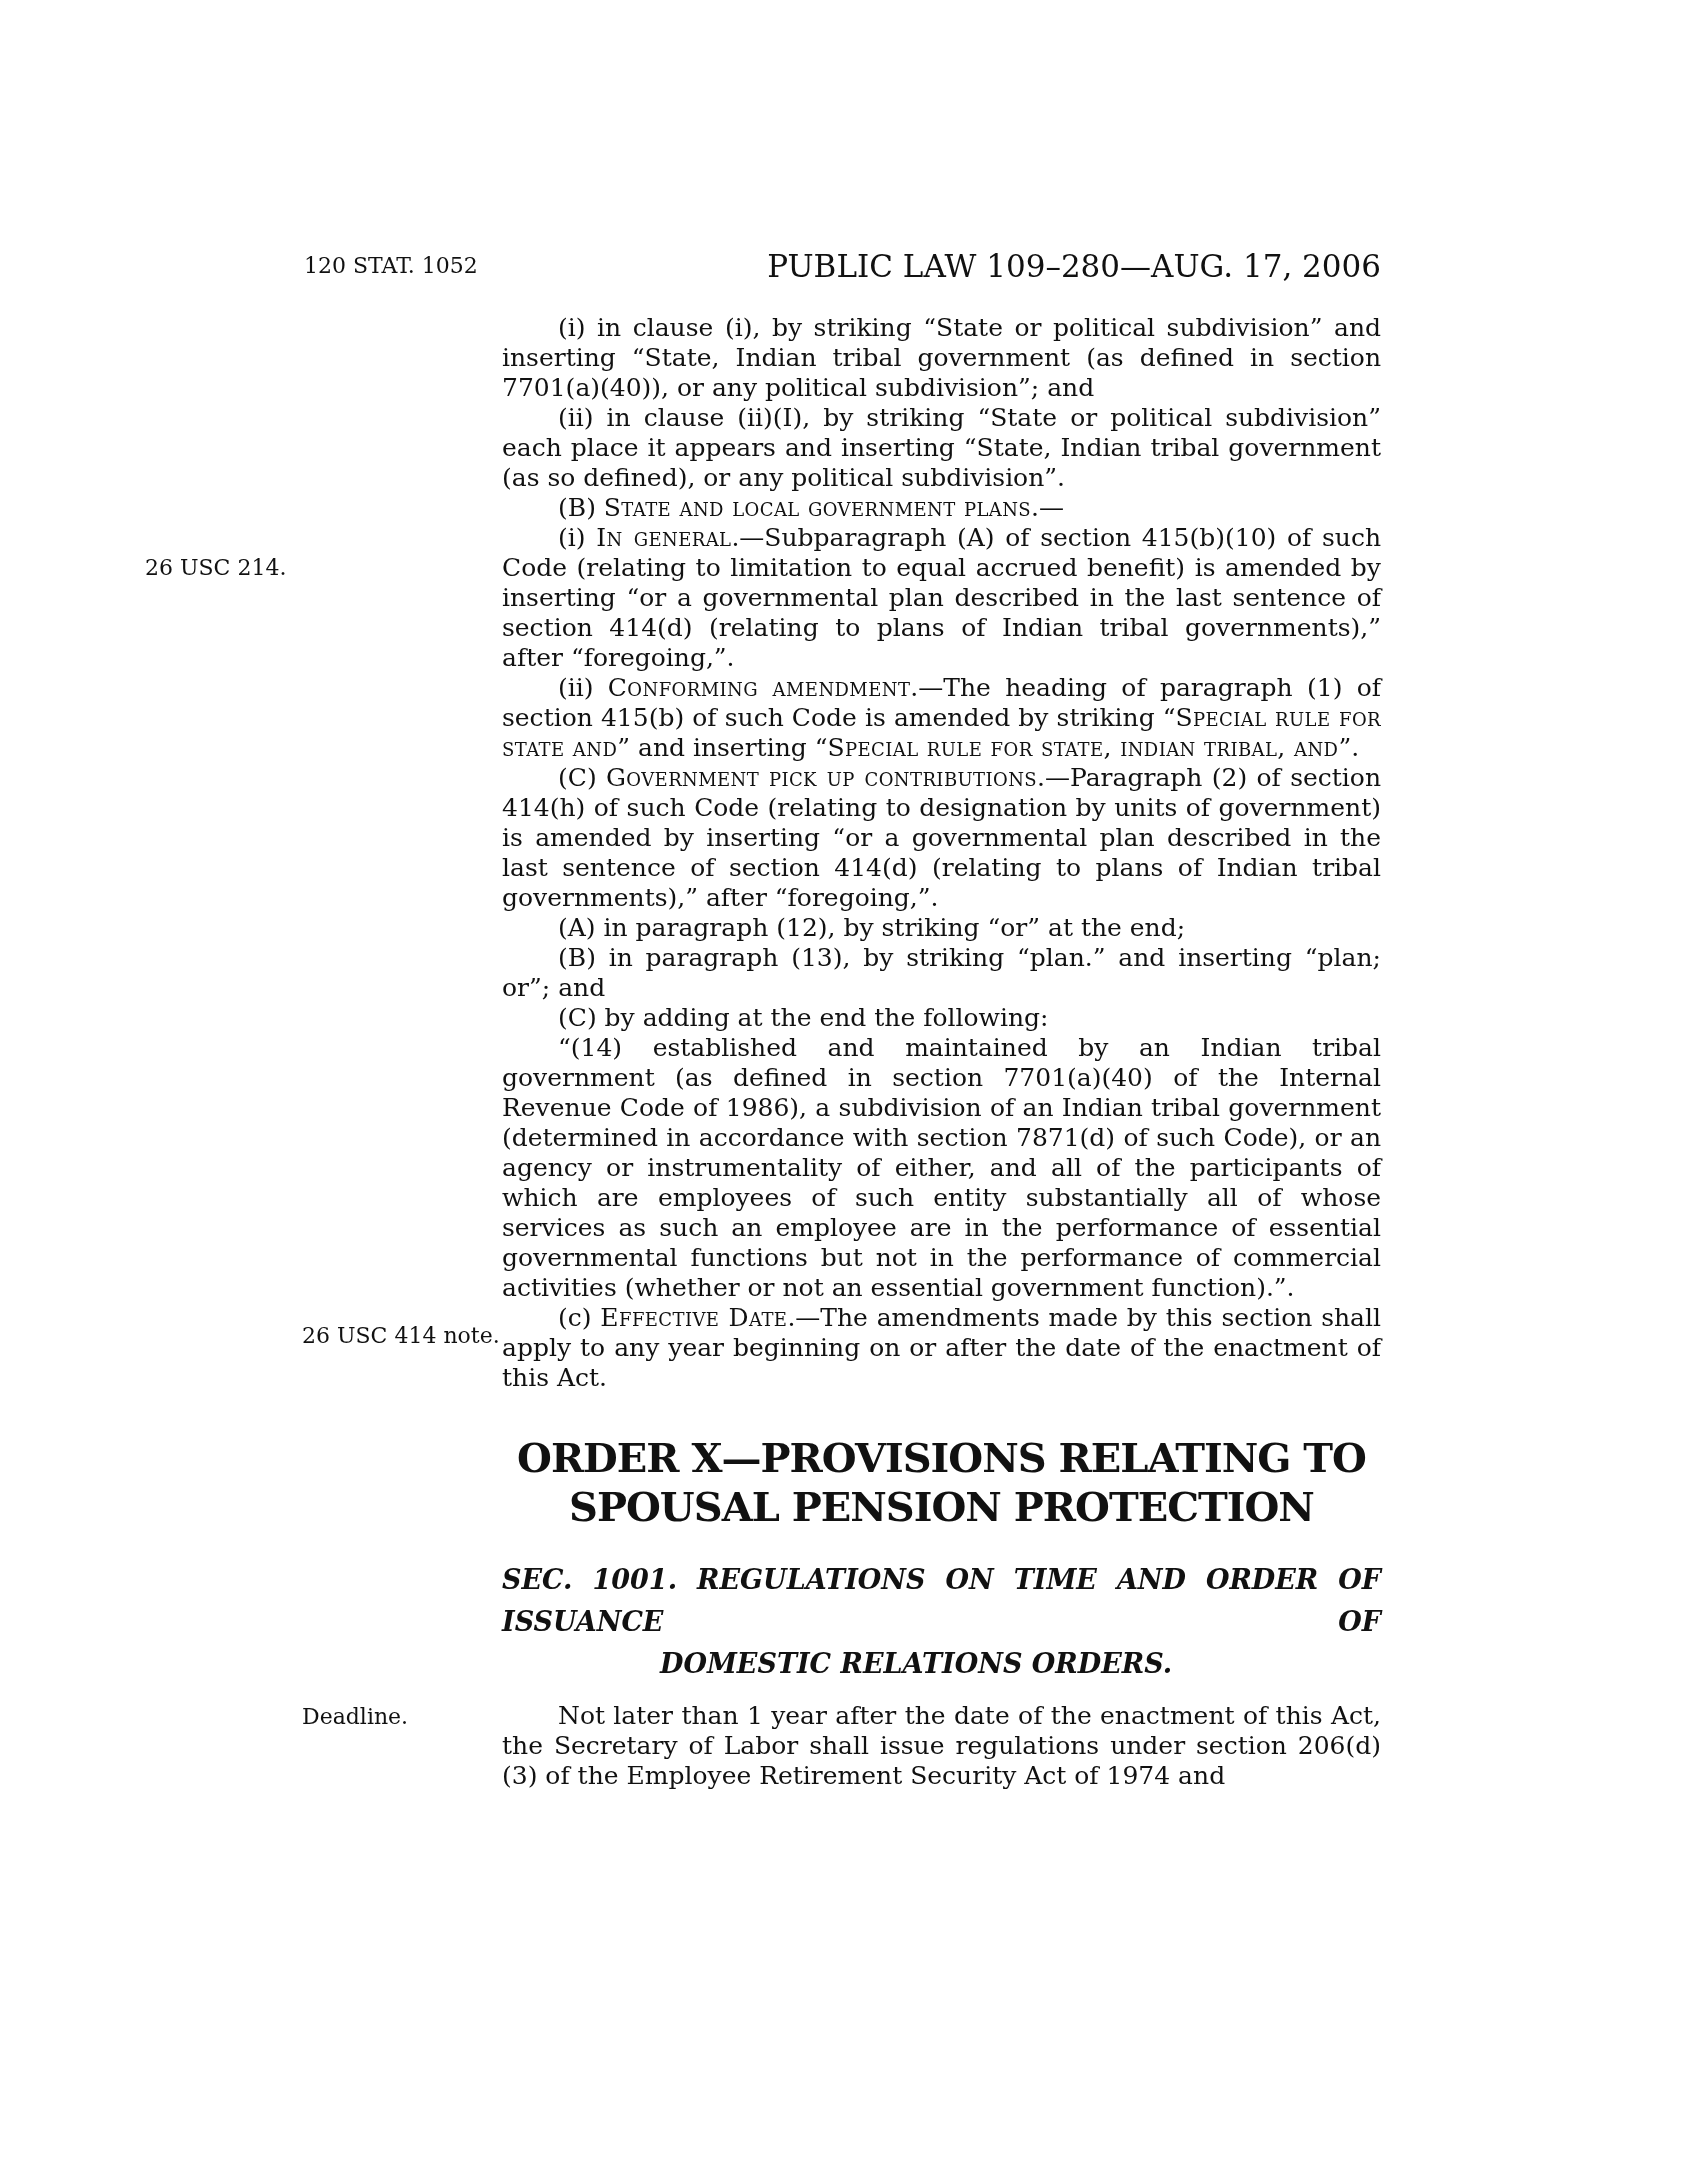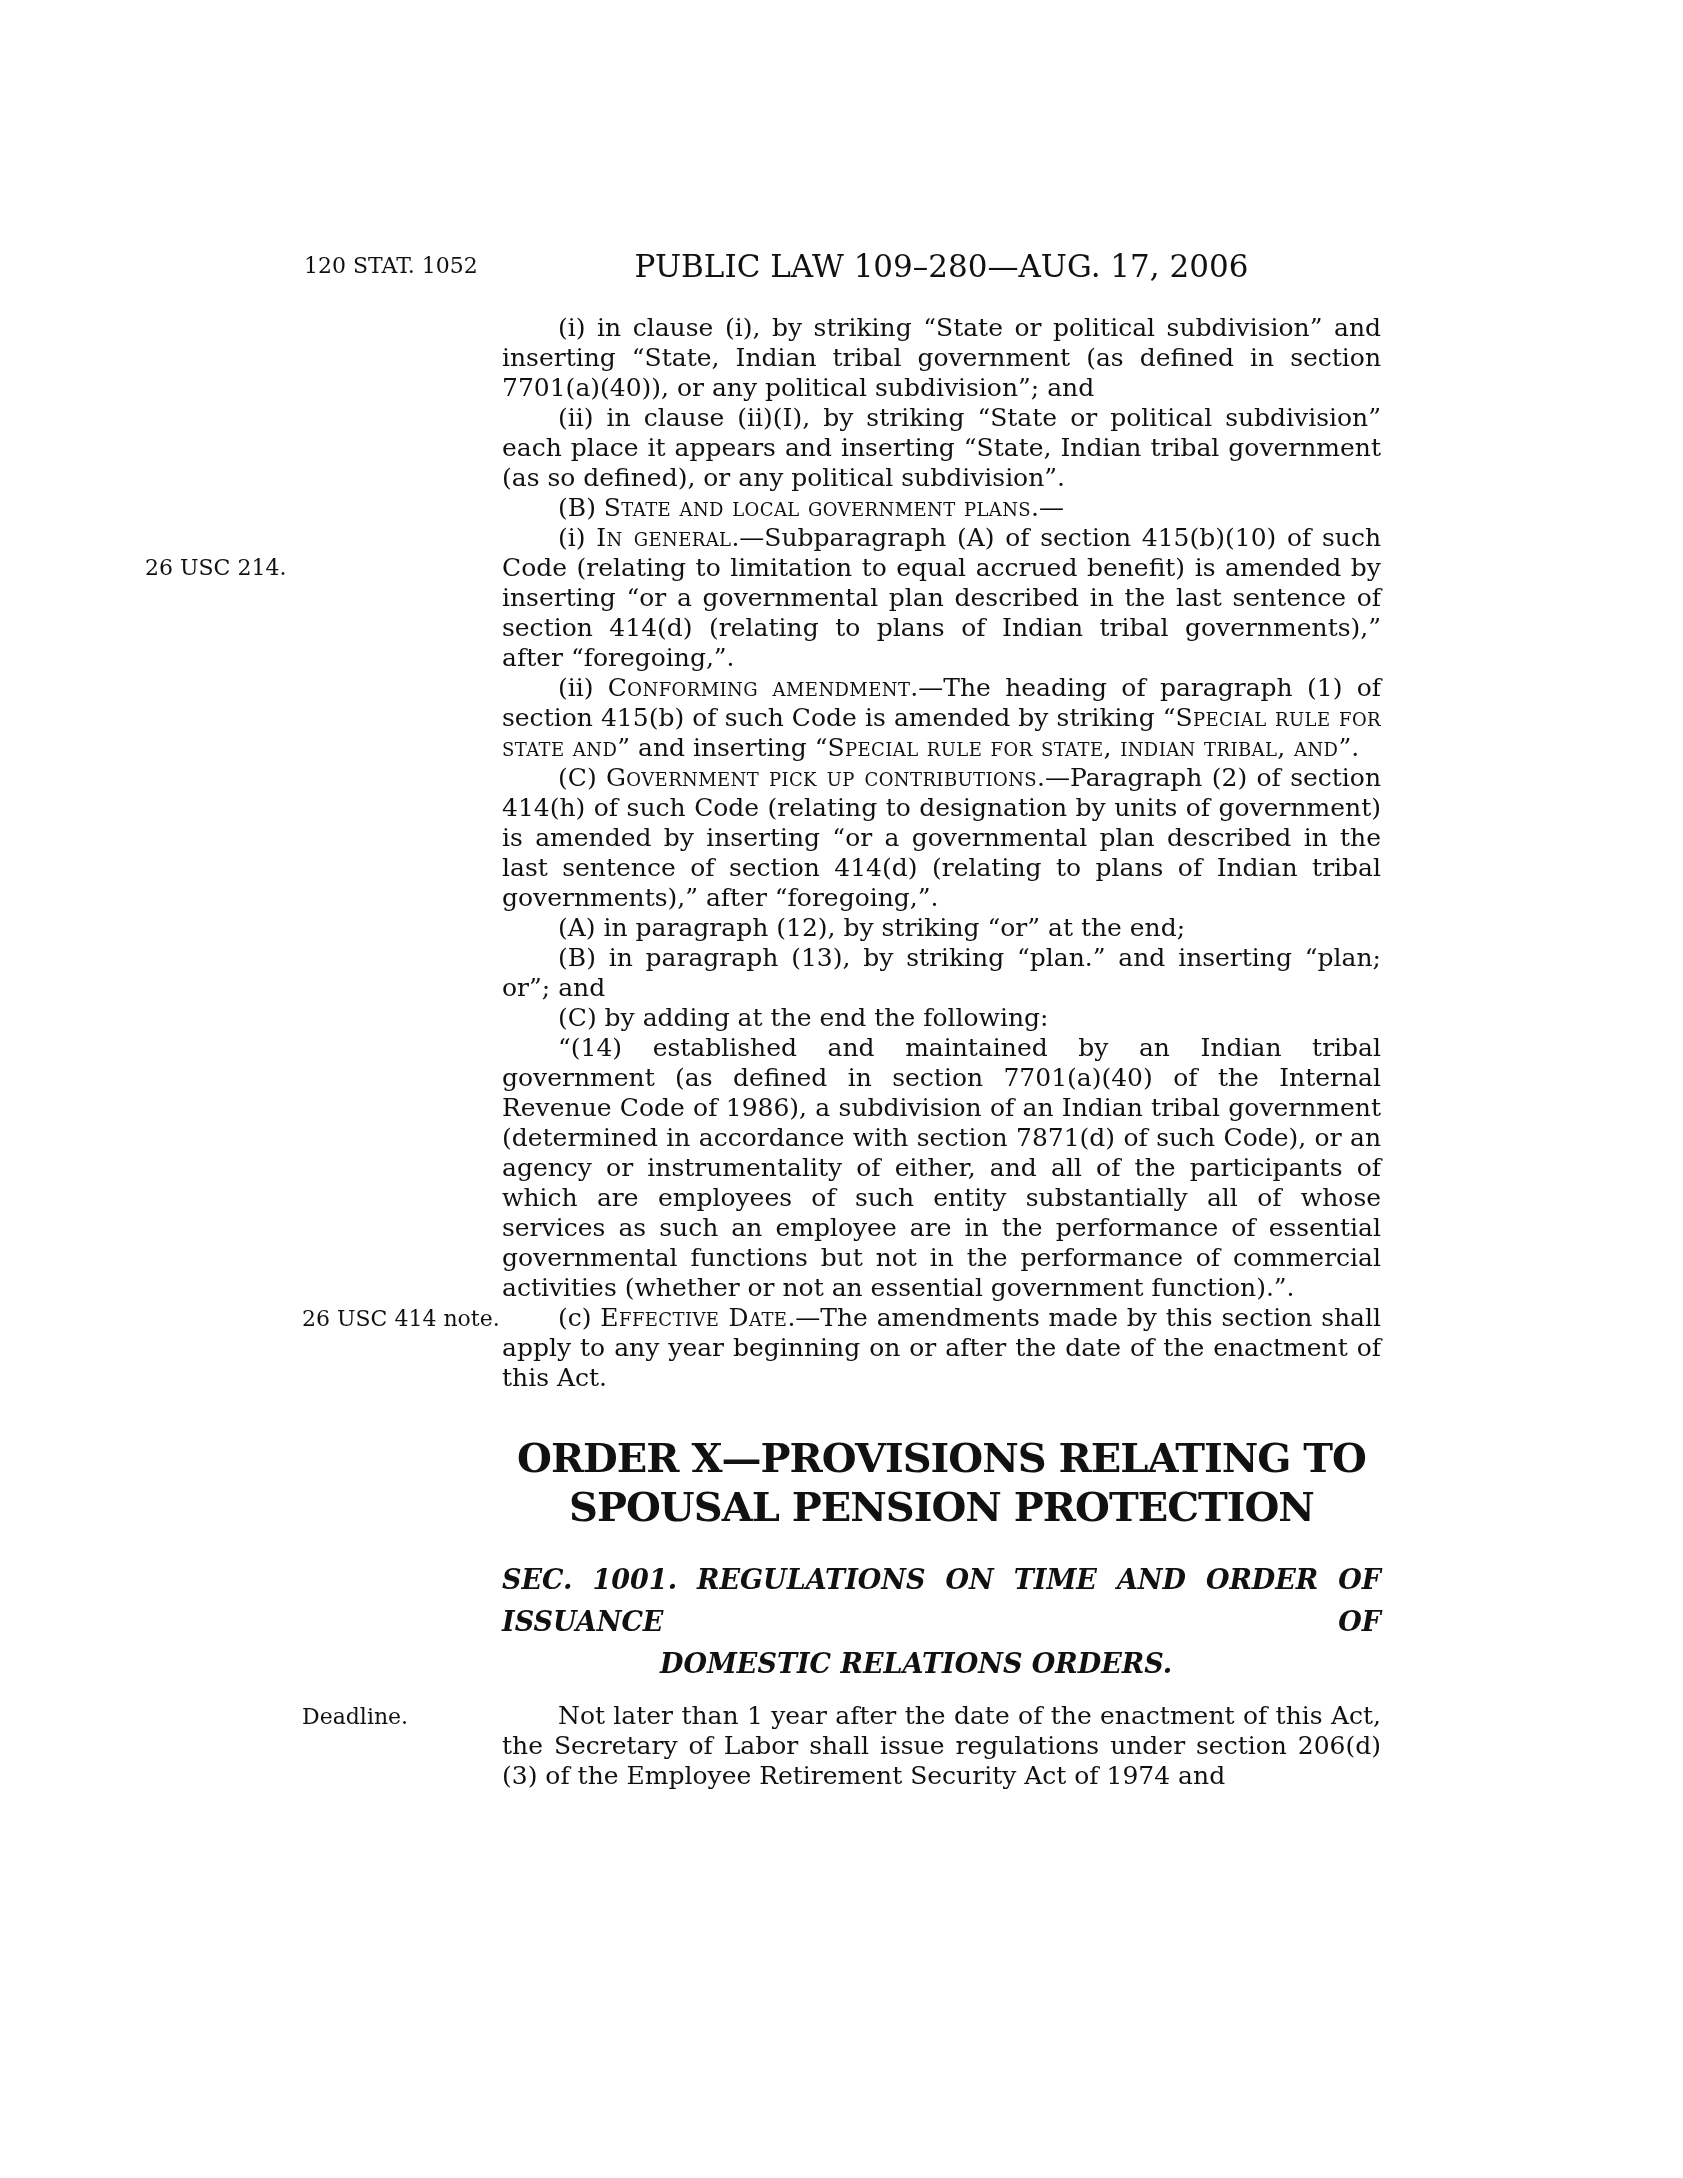--- a/index.html
+++ b/index.html
@@ -6,21 +6,21 @@
   .page{
     position:relative;
     width:1683px;height:2178px;
     background:#ffffff;
     font-family:"DejaVu Serif","Liberation Serif",serif;
     color:#111111;
     overflow:hidden;
   }
   
   .hdr-stat{position:absolute;left:304px;top:249px;font-size:22px;line-height:34px;}
-  .hdr-law{position:absolute;left:502px;top:249px;width:879px;text-align:center;font-size:31px;line-height:34px;}
+  .hdr-law{position:absolute;left:502px;top:249px;width:879px;text-align:right;font-size:31px;line-height:34px;}
 
   
   .bodycol{
     position:absolute;left:502px;top:313px;width:879px;
     font-size:25px;line-height:30px;
     text-align:justify;
     hyphens:none;
   }
   .bodycol p{margin:0;text-indent:56px;position:relative;}
   .lvl1{margin-left:56px;}
@@ -28,21 +28,21 @@
   .lvl3{margin-left:157px;}
   .sc{font-variant:small-caps;letter-spacing:0.4px;}
 
   
   .note{
     position:absolute;
     font-size:22px;line-height:26px;
     text-indent:0;white-space:nowrap;text-align:left;
   }
   .note-415{left:-357px;top:32px;}
-  .note-414{left:-200px;top:3px;text-align:center;}
+  .note-414{left:-200px;top:20px;text-align:center;}
   .note-deadline{left:-200px;top:3px;}
 
   
   .title-x{
     margin-top:40px !important;
     text-indent:0 !important;
     text-align:center;
     font-weight:bold;
     font-size:40px;line-height:49px;letter-spacing:-1px;
   }

